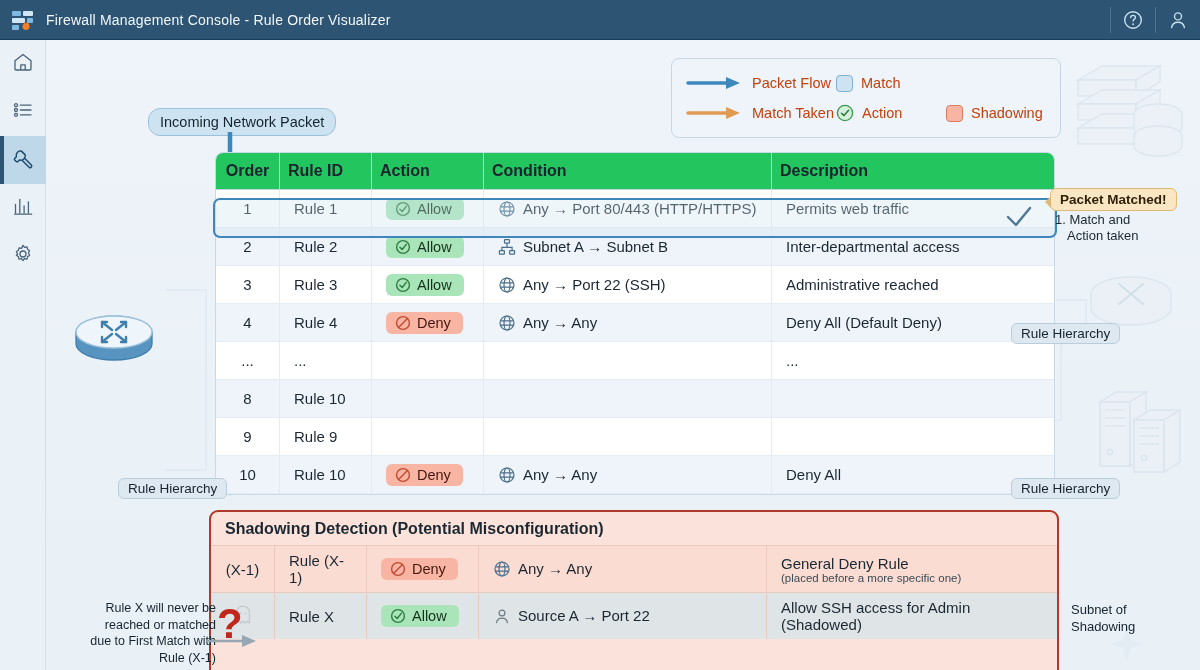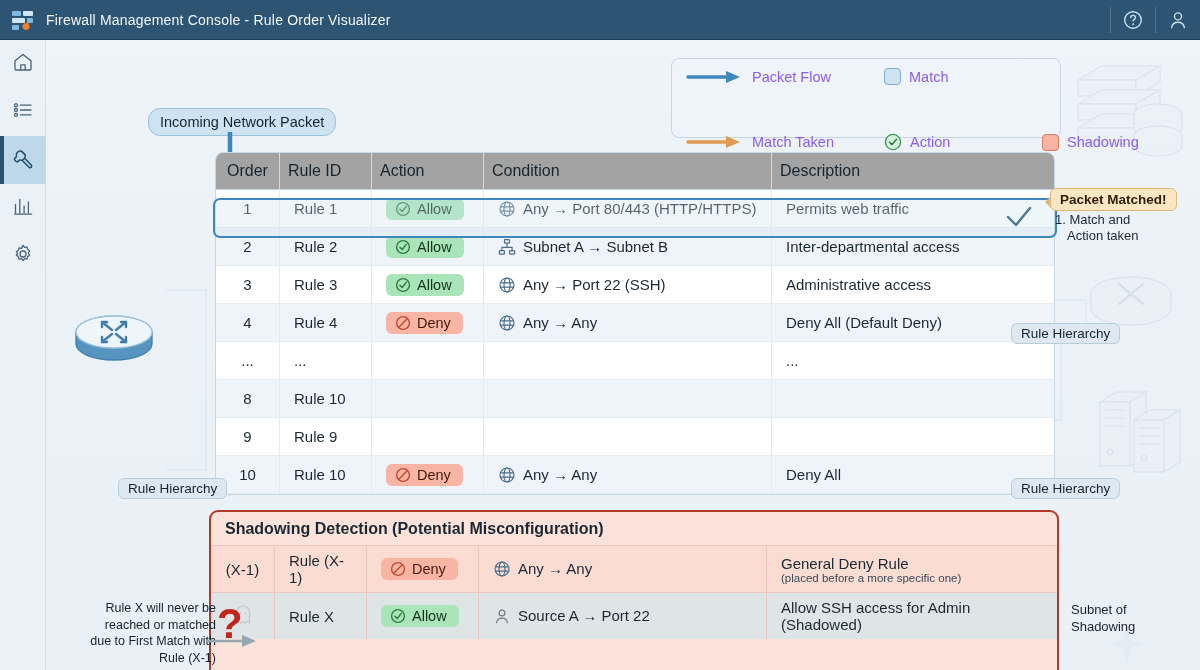--- a/index.html
+++ b/index.html
@@ -44,32 +44,32 @@
     display:inline-block; background:#cde3f1; border:1px solid #9cc2db;
     border-radius:12px; padding:5px 11px; font-size:14.5px; color:#16242f;
   }
   #packet-pill { position:absolute; left:102px; top:68px; }
 
   
   .legend {
     position:absolute; left:625px; top:18px; width:390px; height:80px;
     background:#eef4f9; border:1px solid #c6d7e4; border-radius:8px;
     padding:9px 14px; display:grid; grid-template-columns: 150px 110px 130px;
-    grid-template-rows: 1fr 1fr; align-items:center; font-size:14.5px; color:#8b5cf6;gap:48px;
+    grid-template-rows: 1fr 1fr; align-items:center; font-size:14.5px; color:#c2410c;
   }
   .lg { display:flex; align-items:center; gap:8px; }
   .arrow-svg { flex:0 0 auto; }
   .sq { width:17px; height:17px; border-radius:4px; }
 
   
   .table-wrap { position:absolute; left:169px; top:112px; width:840px; }
   table.rules { border-collapse:separate; border-spacing:0; width:840px;
     background:#ffffff; border:1px solid #c8d8e4; border-radius:8px; overflow:hidden; }
   table.rules th {
-    background:#a3a3a3; color:#16242f; font-size:16px; font-weight:normal; text-align:left;
+    background:#22c55e; color:#16242f; font-size:16px; font-weight:bold; text-align:left;
     padding:9px 8px; border-bottom:1px solid #c0d2e0; border-right:1px solid #cddbe6;
   }
   table.rules td {
     font-size:15px; color:#1b2832; padding:7px 14px; height:38px;
     border-bottom:1px solid #e3ecf3; border-right:1px solid #e3ecf3;
   }
   table.rules tr:nth-child(even) td { background:#eef4f9; }
   table.rules tr:nth-child(odd) td { background:#ffffff; }
   table.rules th:last-child, table.rules td:last-child { border-right:none; }
   .c-order { width:64px; text-align:center !important; }
@@ -387,21 +387,21 @@
               <td class="c-cond">
                 <span class="cond">
                   <svg width="18" height="18" viewBox="0 0 18 18" fill="none" stroke="#4a6e8a" stroke-width="1.2">
                     <circle cx="9" cy="9" r="7"></circle>
                     <ellipse cx="9" cy="9" rx="3" ry="7"></ellipse>
                     <path d="M2.3 6.8h13.4M2.3 11.2h13.4"></path>
                   </svg>
                   <span>Any → Port 22 (SSH)</span>
                 </span>
               </td>
-              <td>Administrative access</td>
+              <td>Administrative reached</td>
             </tr>
             <tr>
               <td class="c-order">4</td>
               <td class="c-rid">Rule 4</td>
               <td class="c-act"><span class="badge deny">
                   <svg width="16" height="16" viewBox="0 0 16 16">
                     <circle cx="8" cy="8" r="6.4" fill="none" stroke="#bf4a31" stroke-width="1.4"></circle>
                     <path d="M3.8 12.2 12.2 3.8" stroke="#bf4a31" stroke-width="1.4" stroke-linecap="round"></path>
                   </svg>
                   <span>Deny</span>

